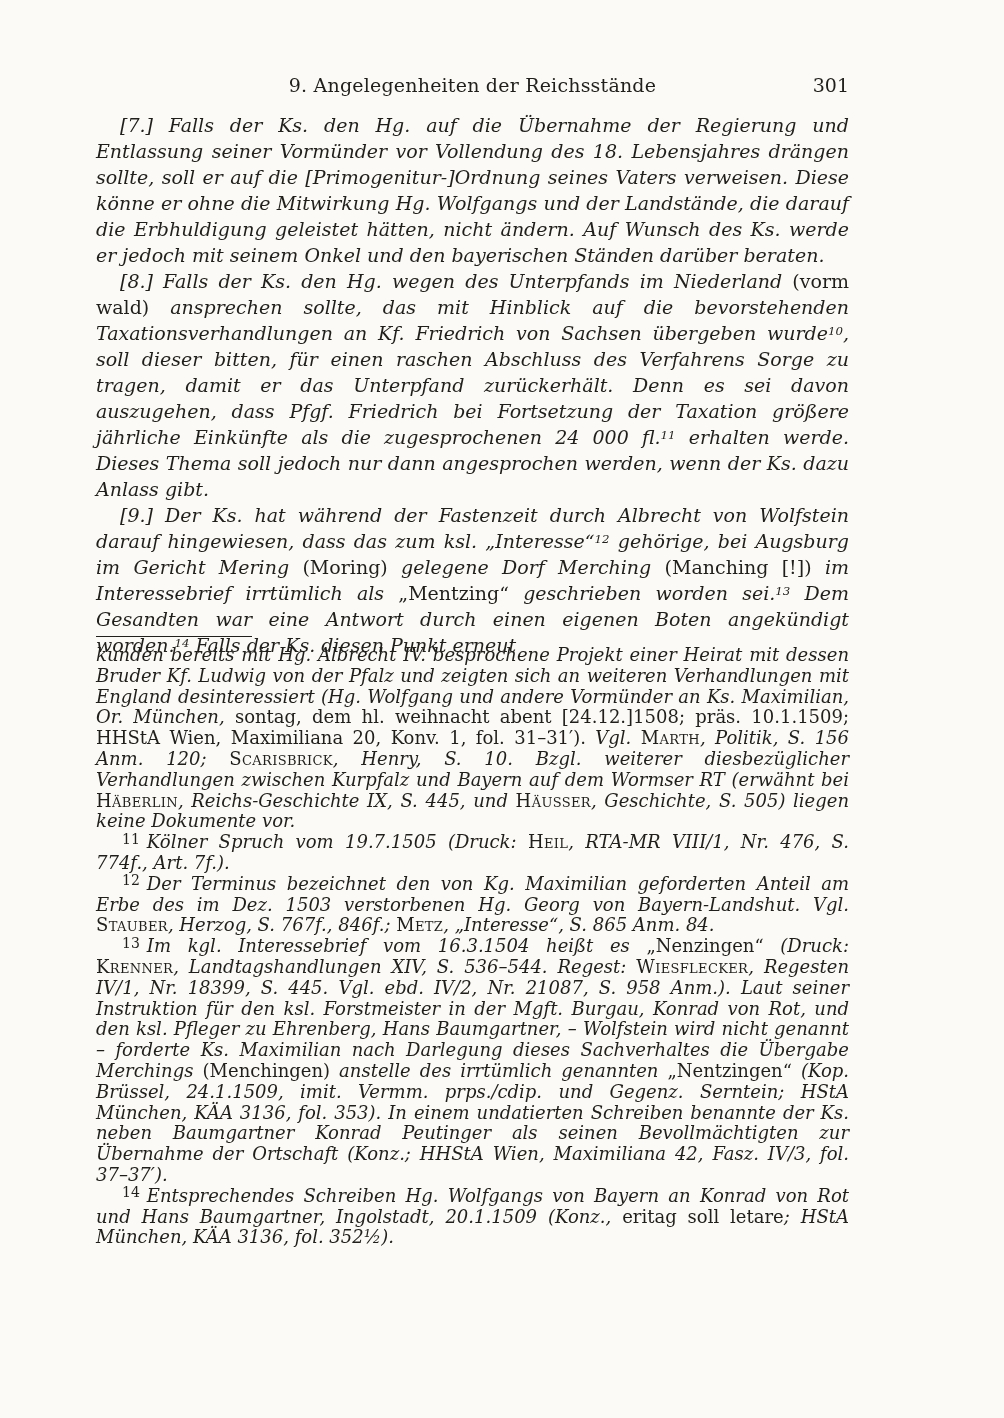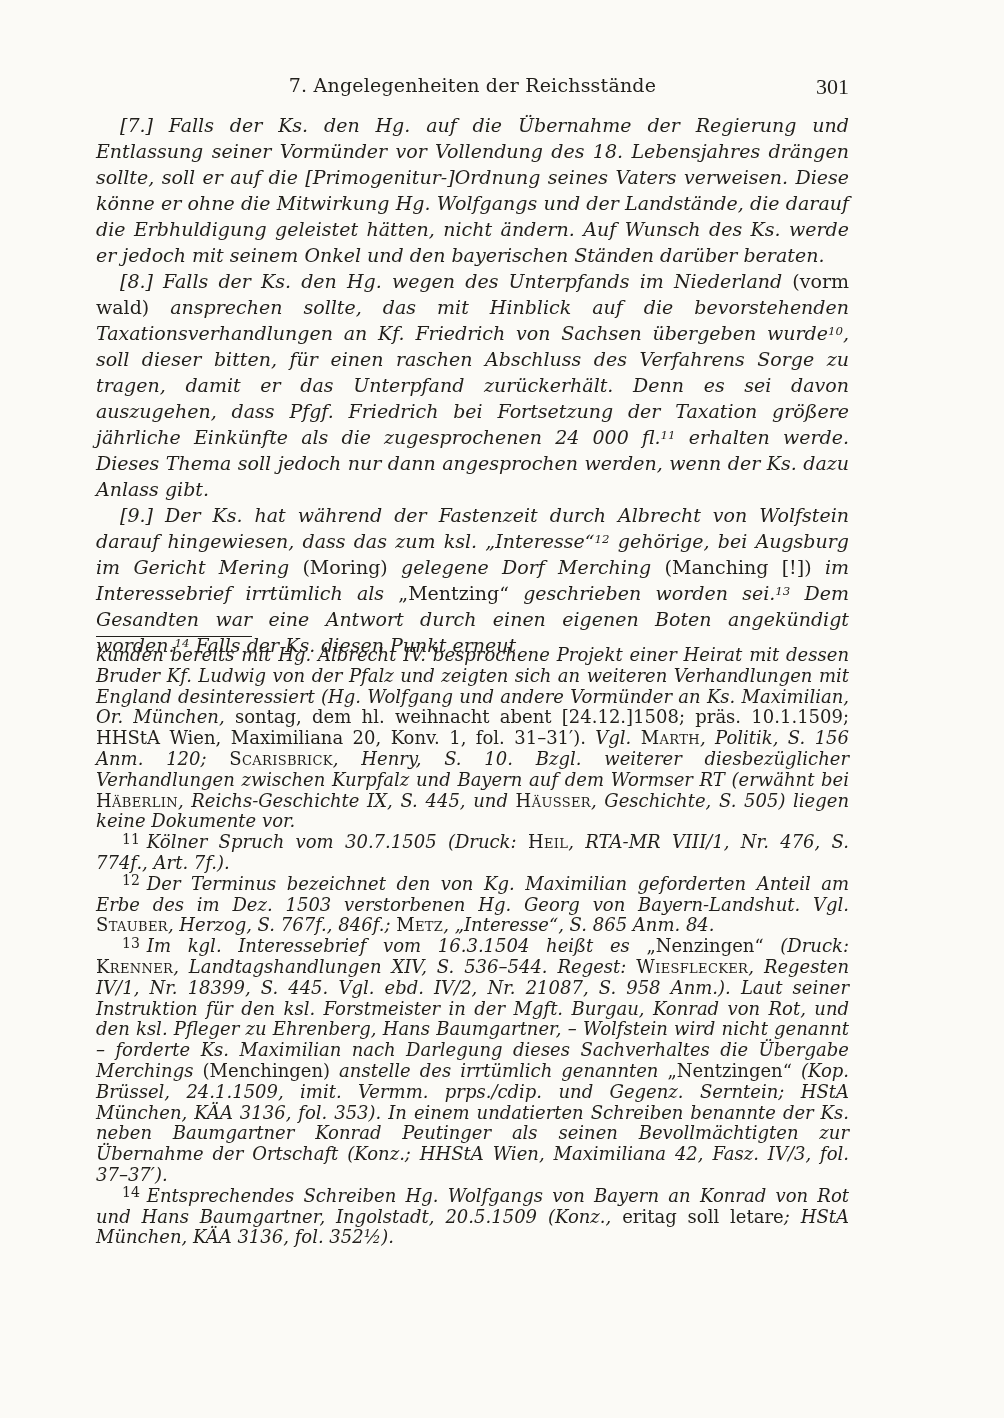--- a/index.html
+++ b/index.html
@@ -17,21 +17,21 @@
   }
   .sheet{position:absolute;inset:0;}
   .content{position:absolute;left:96px;width:753px;}
 
   
   .header{top:74px;height:26px;font-size:19px;font-style:normal;}
   .running-title{
     position:absolute;left:0;right:0;text-align:center;
     letter-spacing:0.2px;
   }
-  .page-number{position:absolute;right:0;top:0;font-size:22px;font-family:Liberation Serif, serif;}
+  .page-number{position:absolute;right:0;top:0;font-size:19px;}
 
   
   .main-text{top:112px;font-size:19px;line-height:26px;text-align:justify;hyphens:auto;}
   .body-par{margin:0;text-indent:24px;}
 
   
   .fn-area{top:636px;}
   .fn-rule{
     width:156px;height:0;border:0;border-top:1.6px solid var(--ink);
     margin:0 0 8px 0;
@@ -49,34 +49,34 @@
     font-style:normal;font-size:0.78em;vertical-align:0.32em;
     margin-right:7px;line-height:0;
   }
 </style>
 </head>
 <body>
 
 <div class="sheet">
 
   <div class="content header">
-    <div class="running-title">7. Angelegenheiten der Reichsstände</div>
+    <div class="running-title">9. Angelegenheiten der Reichsstände</div>
     <div class="page-number">301</div>
   </div>
 
   <div class="content main-text">
       <p class="body-par"><span class="run-i">[7.] Falls der Ks. den Hg. auf die Übernahme der Regierung und Entlassung seiner Vormünder vor Vollendung des 18. Lebensjahres drängen sollte, soll er auf die [Primogenitur-]Ordnung seines Vaters verweisen. Diese könne er ohne die Mitwirkung Hg. Wolfgangs und der Landstände, die darauf die Erbhuldigung geleistet hätten, nicht ändern. Auf Wunsch des Ks. werde er jedoch mit seinem Onkel und den bayerischen Ständen darüber beraten.</span></p>
       <p class="body-par"><span class="run-i">[8.] Falls der Ks. den Hg. wegen des Unterpfands im Niederland </span><span class="run-r">(vorm wald)</span><span class="run-i"> ansprechen sollte, das mit Hinblick auf die bevorstehenden Taxationsverhandlungen an Kf. Friedrich von Sachsen übergeben wurde</span><span class="run-sup">10</span><span class="run-i">, soll dieser bitten, für einen raschen Abschluss des Verfahrens Sorge zu tragen, damit er das Unterpfand zurückerhält. Denn es sei davon auszugehen, dass Pfgf. Friedrich bei Fortsetzung der Taxation größere jährliche Einkünfte als die zugesprochenen 24 000 fl.</span><span class="run-sup">11</span><span class="run-i"> erhalten werde. Dieses Thema soll jedoch nur dann angesprochen werden, wenn der Ks. dazu Anlass gibt.</span></p>
       <p class="body-par"><span class="run-i">[9.] Der Ks. hat während der Fastenzeit durch Albrecht von Wolfstein darauf hingewiesen, dass das zum ksl. „Interesse“</span><span class="run-sup">12</span><span class="run-i"> gehörige, bei Augsburg im Gericht Mering </span><span class="run-r">(Moring)</span><span class="run-i"> gelegene Dorf Merching </span><span class="run-r">(Manching [!])</span><span class="run-i"> im Interessebrief irrtümlich als </span><span class="run-r">„Mentzing“</span><span class="run-i"> geschrieben worden sei.</span><span class="run-sup">13</span><span class="run-i"> Dem Gesandten war eine Antwort durch einen eigenen Boten angekündigt worden.</span><span class="run-sup">14</span><span class="run-i"> Falls der Ks. diesen Punkt erneut</span></p>
     </div>
 
   <div class="content fn-area">
     <hr class="fn-rule">
     <div class="footnotes">
         <p class="fn fn-cont"><span class="run-i">kunden bereits mit Hg. Albrecht IV. besprochene Projekt einer Heirat mit dessen Bruder Kf. Ludwig von der Pfalz und zeigten sich an weiteren Verhandlungen mit England desinteressiert (Hg. Wolfgang und andere Vormünder an Ks. Maximilian, Or. München, </span><span class="run-r">sontag, dem hl. weihnacht abent </span><span class="run-r">[24.12.]1508; präs. 10.1.1509; HHStA Wien, Maximiliana 20, Konv. 1, fol. 31–31′). </span><span class="run-i">Vgl. </span><span class="run-sc">Marth</span><span class="run-i">, Politik, S. 156 Anm. 120; </span><span class="run-sc">Scarisbrick</span><span class="run-i">, Henry, S. 10. Bzgl. weiterer diesbezüglicher Verhandlungen zwischen Kurpfalz und Bayern auf dem Wormser RT (erwähnt bei </span><span class="run-sc">Häberlin</span><span class="run-i">, Reichs-Geschichte IX, S. 445, und </span><span class="run-sc">Häusser</span><span class="run-i">, Geschichte, S. 505) liegen keine Dokumente vor.</span></p>
-        <p class="fn"><span class="fn-num">11</span><span class="run-i">Kölner Spruch vom 30.7.1505 (Druck: </span><span class="run-sc">Heil</span><span class="run-i">, RTA-MR VIII/1, Nr. 476, S. 774f., Art. 7f.).</span></p>
+        <p class="fn"><span class="fn-num">11</span><span class="run-i">Kölner Spruch vom 19.7.1505 (Druck: </span><span class="run-sc">Heil</span><span class="run-i">, RTA-MR VIII/1, Nr. 476, S. 774f., Art. 7f.).</span></p>
         <p class="fn"><span class="fn-num">12</span><span class="run-i">Der Terminus bezeichnet den von Kg. Maximilian geforderten Anteil am Erbe des im Dez. 1503 verstorbenen Hg. Georg von Bayern-Landshut. Vgl. </span><span class="run-sc">Stauber</span><span class="run-i">, Herzog, S. 767f., 846f.; </span><span class="run-sc">Metz</span><span class="run-i">, „Interesse“, S. 865 Anm. 84.</span></p>
         <p class="fn"><span class="fn-num">13</span><span class="run-i">Im kgl. Interessebrief vom 16.3.1504 heißt es </span><span class="run-r">„Nenzingen“</span><span class="run-i"> (Druck: </span><span class="run-sc">Krenner</span><span class="run-i">, Landtagshandlungen XIV, S. 536–544. Regest: </span><span class="run-sc">Wiesflecker</span><span class="run-i">, Regesten IV/1, Nr. 18399, S. 445. Vgl. ebd. IV/2, Nr. 21087, S. 958 Anm.). Laut seiner Instruktion für den ksl. Forstmeister in der Mgft. Burgau, Konrad von Rot, und den ksl. Pfleger zu Ehrenberg, Hans Baumgartner, – Wolfstein wird nicht genannt – forderte Ks. Maximilian nach Darlegung dieses Sachverhaltes die Übergabe Merchings </span><span class="run-r">(Menchingen)</span><span class="run-i"> anstelle des irrtümlich genannten </span><span class="run-r">„Nentzingen“</span><span class="run-i"> (Kop. Brüssel, 24.1.1509, imit. Vermm. prps./cdip. und Gegenz. Serntein; HStA München, KÄA 3136, fol. 353). In einem undatierten Schreiben benannte der Ks. neben Baumgartner Konrad Peutinger als seinen Bevollmächtigten zur Übernahme der Ortschaft (Konz.; HHStA Wien, Maximiliana 42, Fasz. IV/3, fol. 37–37′).</span></p>
-        <p class="fn"><span class="fn-num">14</span><span class="run-i">Entsprechendes Schreiben Hg. Wolfgangs von Bayern an Konrad von Rot und Hans Baumgartner, Ingolstadt, 20.5.1509 (Konz., </span><span class="run-r">eritag soll letare</span><span class="run-i">; HStA München, KÄA 3136, fol. 352½).</span></p>
+        <p class="fn"><span class="fn-num">14</span><span class="run-i">Entsprechendes Schreiben Hg. Wolfgangs von Bayern an Konrad von Rot und Hans Baumgartner, Ingolstadt, 20.1.1509 (Konz., </span><span class="run-r">eritag soll letare</span><span class="run-i">; HStA München, KÄA 3136, fol. 352½).</span></p>
       </div>
   </div>
 
 </div>
 
 </body></html>

